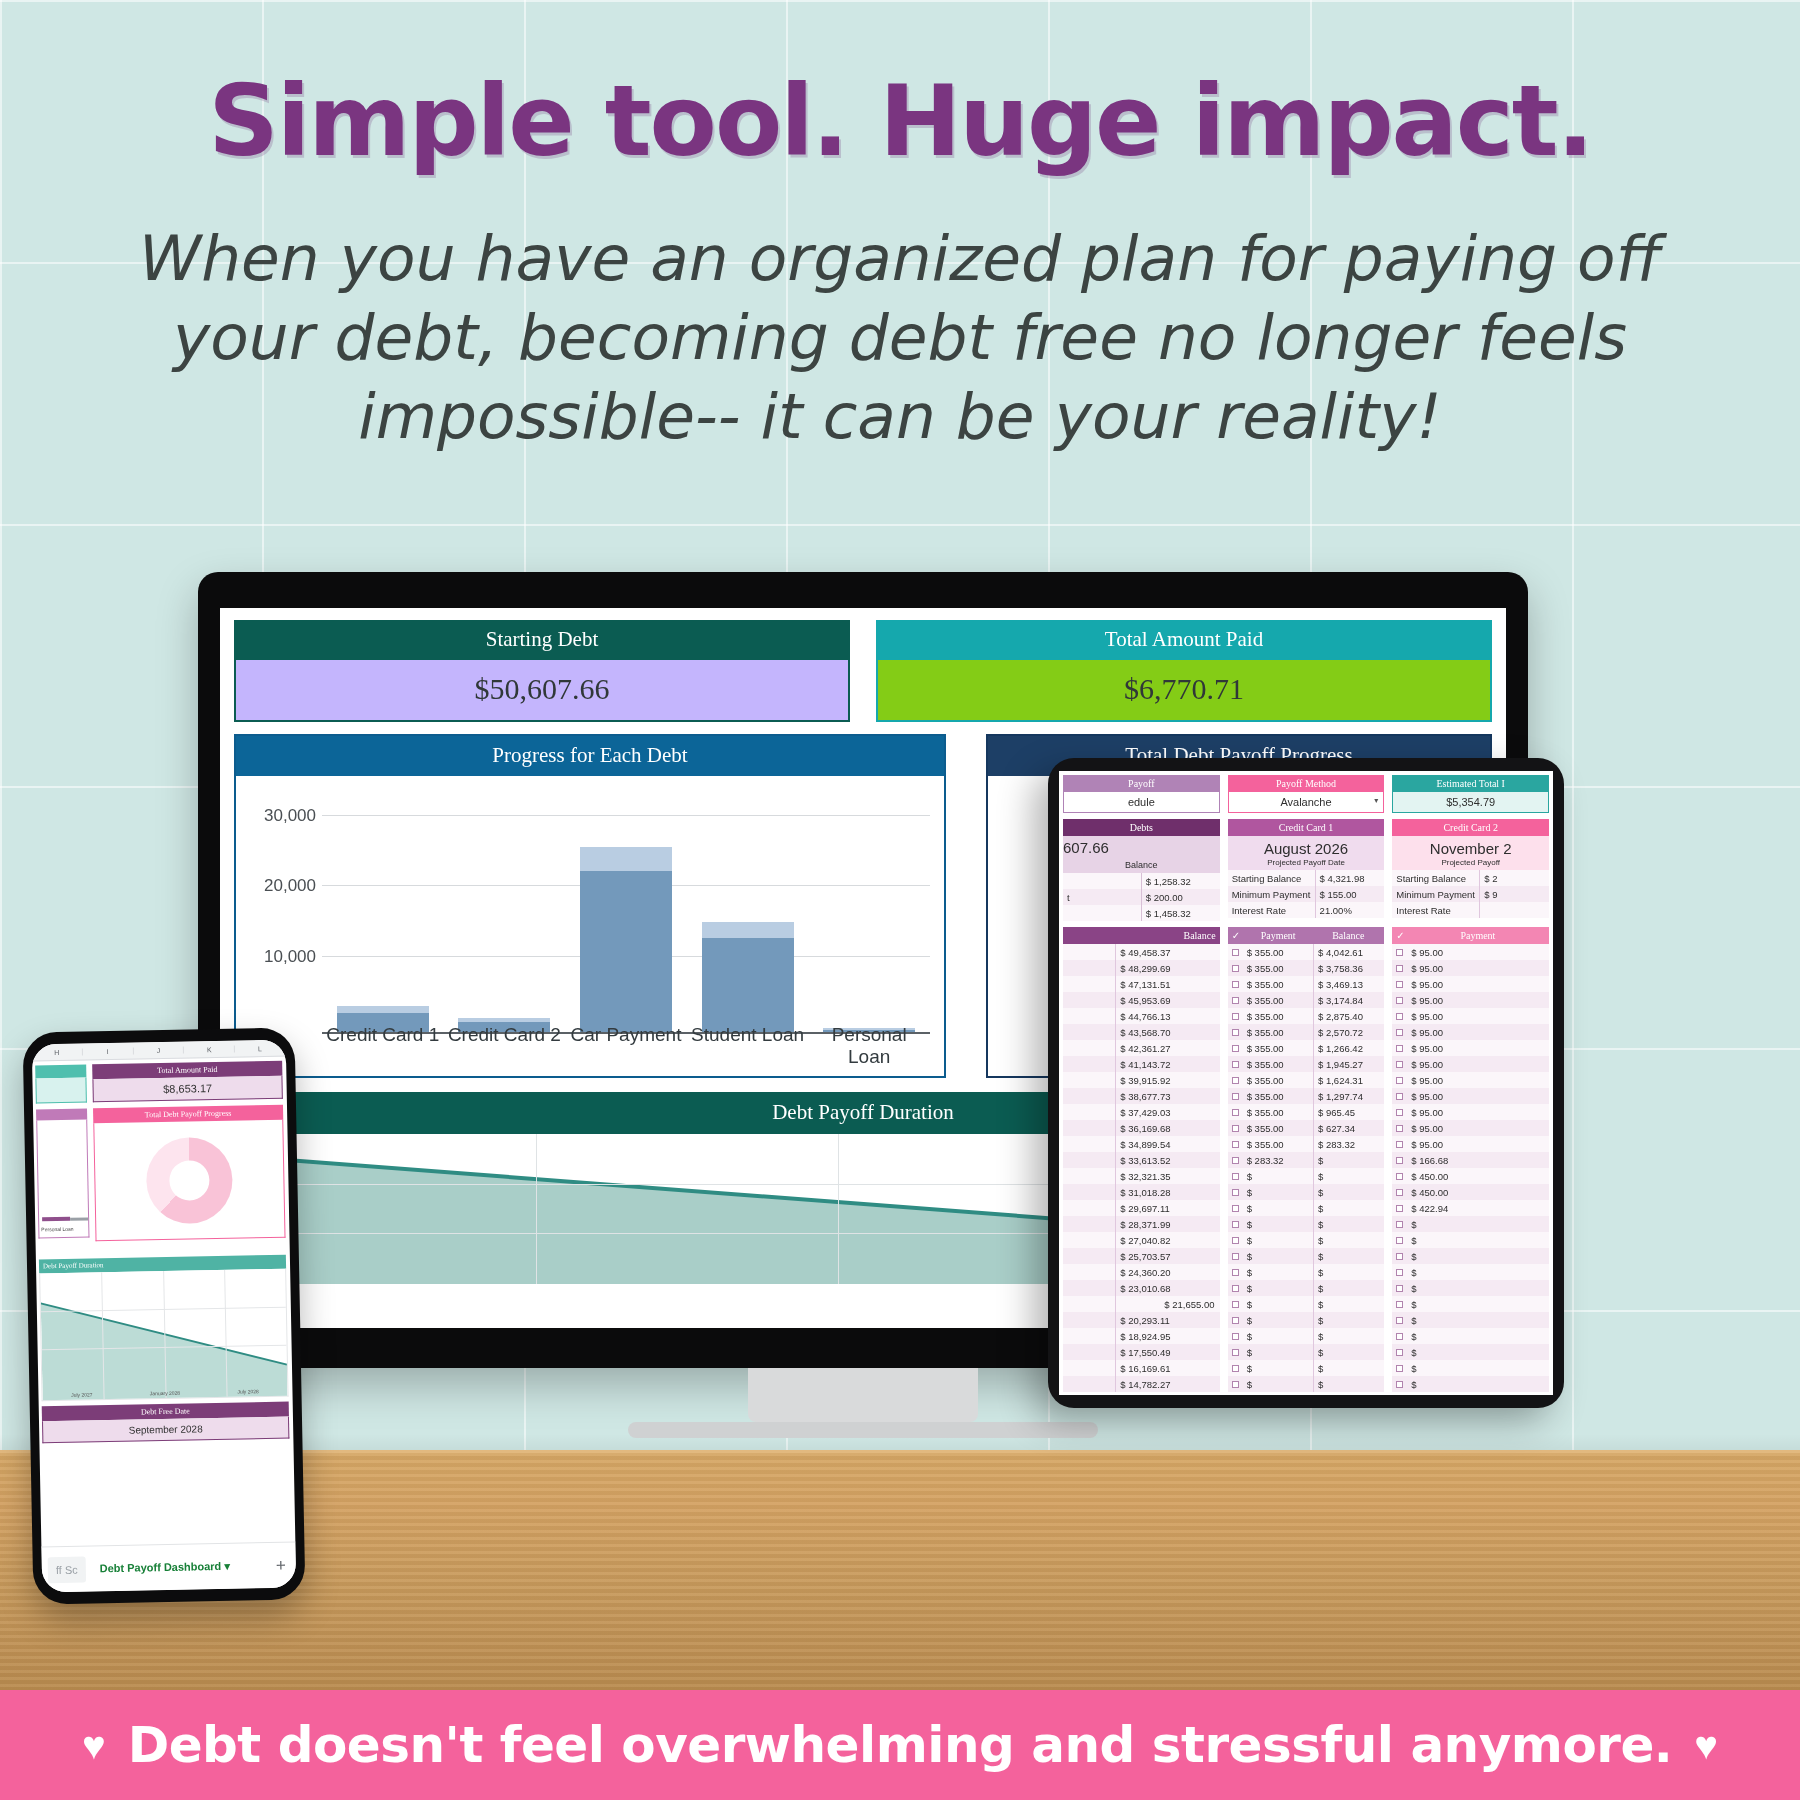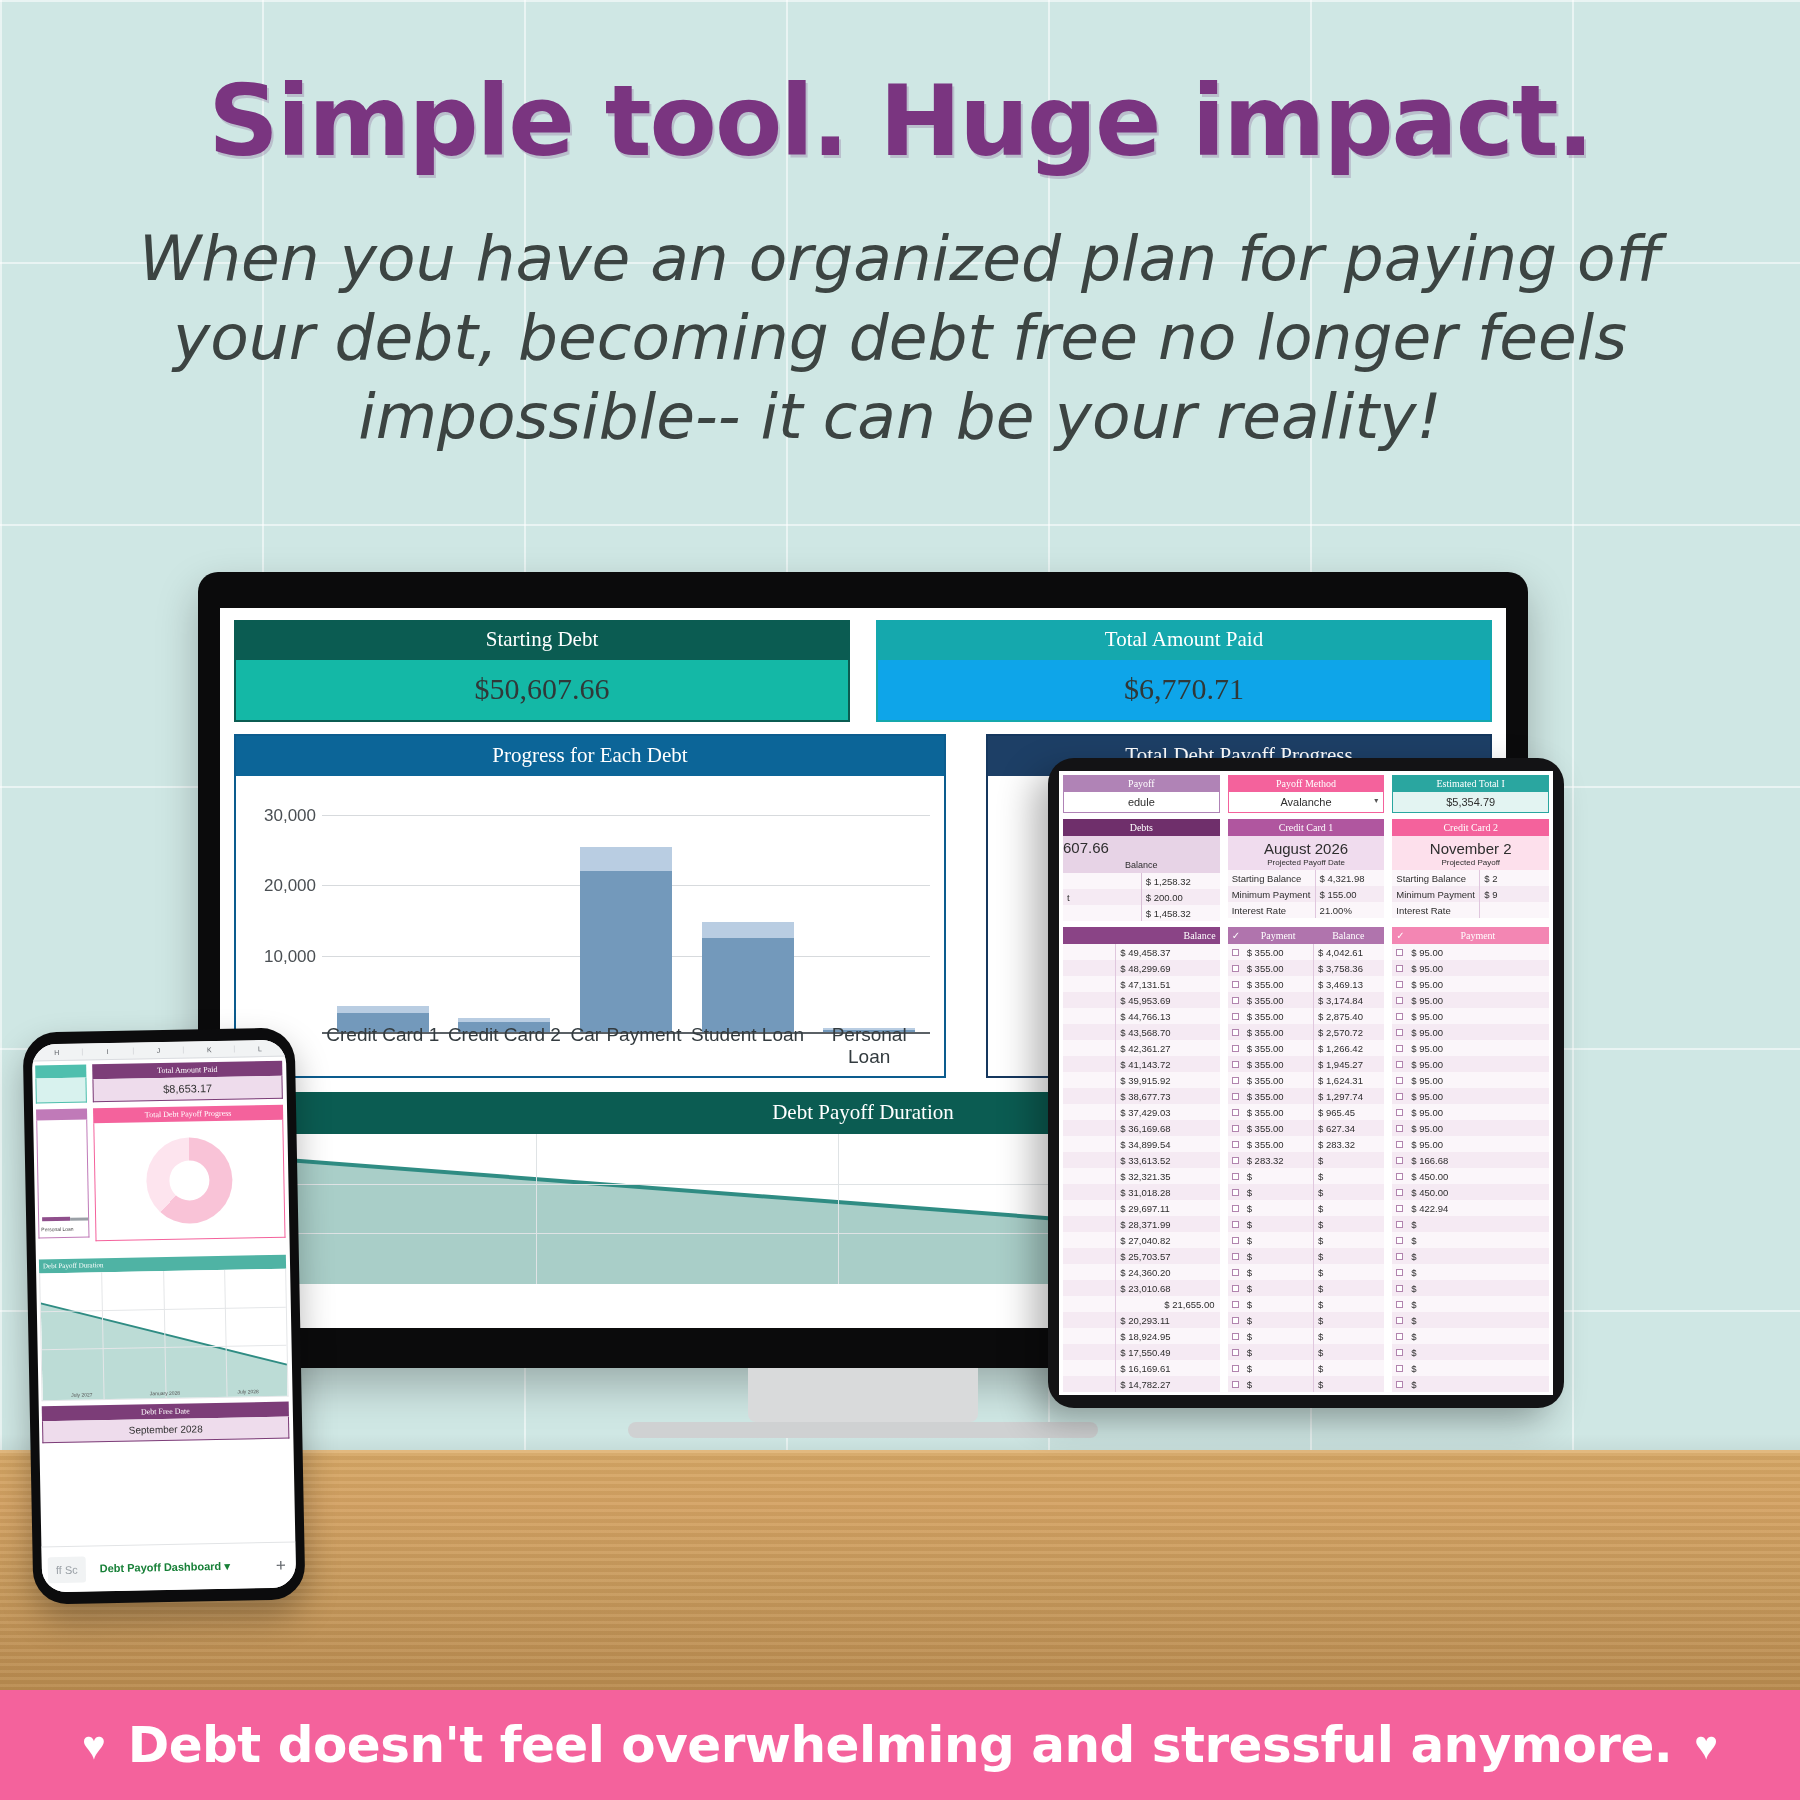--- a/index.html
+++ b/index.html
@@ -79,25 +79,25 @@
   .stat-card{ flex:1; }
   .stat-head{
     color:#fff; text-align:center; font-family:"Liberation Serif", serif;
     font-size:21px; padding:7px 0 8px;
   }
   .stat-val{
     text-align:center; font-family:"Liberation Serif", serif; font-size:30px;
     color:#303838; padding:12px 0 14px;
   }
   .sc-1 .stat-head{ background:#0b5c52; }
-  .sc-1 .stat-val { background:#14b8a6; border:2px solid #0b5c52; border-top:none; }
+  .sc-1 .stat-val { background:#c4b5fd; border:2px solid #0b5c52; border-top:none; }
   .sc-2 .stat-head{ background:#4d7f6e; }
   .sc-2 .stat-val { background:#d8e0dc; border:2px solid #4d7f6e; border-top:none; }
   .sc-3 .stat-head{ background:#15a8ad; }
-  .sc-3 .stat-val { background:#0ea5e9; border:2px solid #15a8ad; border-top:none; }
+  .sc-3 .stat-val { background:#84cc16; border:2px solid #15a8ad; border-top:none; }
 
   
   .chart-row{ display:flex; gap:40px; padding:0 6px; }
   .panel{ border:2px solid #0c5c8e; background:#fff; }
   .panel-head{
     background:#0c6598; color:#fff; text-align:center;
     font-family:"Liberation Serif", serif; font-size:21px; padding:7px 0 8px;
   }
   .panel.dark{ border-color:#15375e; }
   .panel.dark .panel-head{ background:#1d3f66; }

